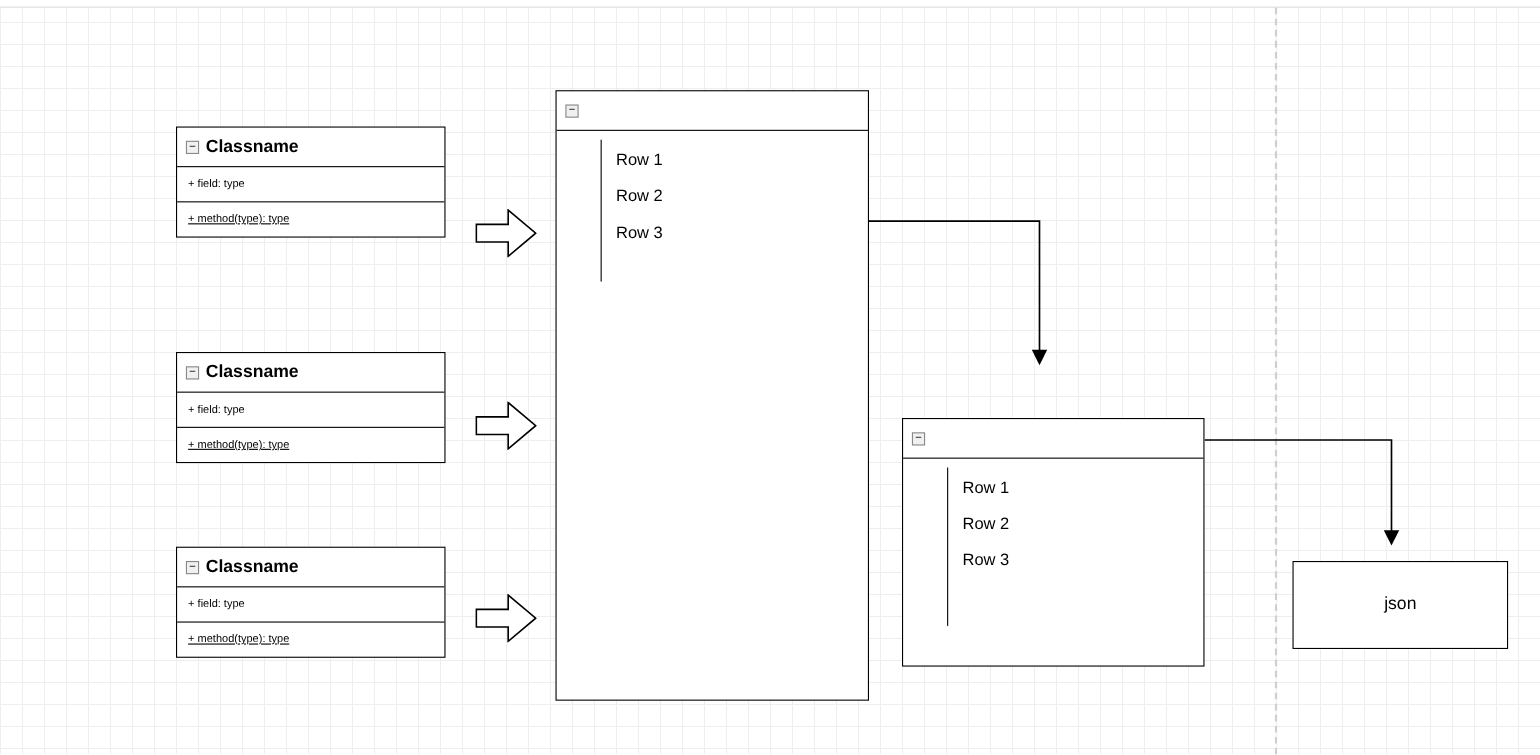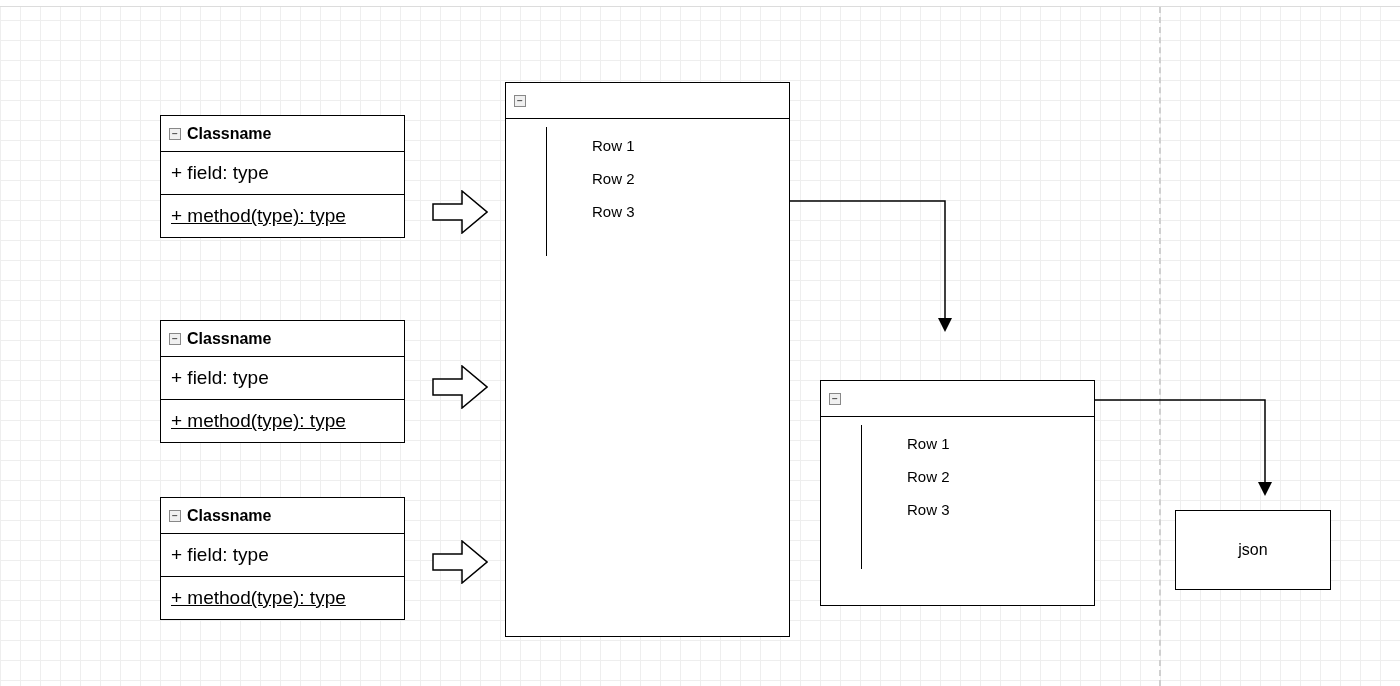--- a/index.html
+++ b/index.html
@@ -36,38 +36,38 @@
     height:36px; border-bottom:1px solid #000; padding:0 8px;
     font-weight:bold; font-size:16px; justify-content:flex-start;
   }
   .uml-head .title { flex:1; text-align:left; }
   .collapse-icon {
     width:12px; height:12px; border:1px solid #888; background:#f0f0f0;
     display:flex; align-items:center; justify-content:center;
     font-size:10px; line-height:1; color:#555; font-weight:bold;
   }
   .uml-row {
-    border-bottom:1px solid #000; padding:10px 10px; font-size:19px;
+    border-bottom:1px solid #000; padding:10px 10px; font-size:10px;
   }
   .uml-row:last-child { border-bottom:none;text-decoration:underline; }
 
   
   .array { border:1px solid #000; background:#fff; }
   .array-head {
     display:flex; align-items:center; gap:6px;
     height:36px; border-bottom:1px solid #000; padding:0 8px;
     font-weight:bold; font-size:16px;
   }
   .array-head .title { flex:1; text-align:center; }
   .array-body { position:relative; padding:10px 0 10px 54px; }
   .array-body::before {
     content:""; position:absolute; left:40px; top:8px; bottom:8px;
     border-left:1px solid #000;
   }
-  .array-row { font-size:15px; padding:8px 0;margin-left:32px; }
+  .array-row { font-size:15px; padding:8px 0; }
 
   
   .json-box {
     border:1px solid #000; background:#fff;
     display:flex; align-items:center; justify-content:center;
     font-size:16px;
   }
 
   
   .block-arrow svg { display:block; }
@@ -152,15 +152,15 @@
   </div>
 </div>
 
 <div class="shape line-arrow" style="left:1095px; top:395px;">
   <svg width="185" height="110">
     <path d="M0 5 H170 V95" fill="none" stroke="#000" stroke-width="1.5"></path>
     <path d="M163 87 L170 101 L177 87 Z" fill="#000"></path>
   </svg>
 </div>
 
-<div class="shape json-box" style="left:1175px; top:510px; width:156px; height:80px;">
+<div class="shape json-box" style="left:1175px; top:510px; width:196px; height:80px;">
   <span>json</span>
 </div>
 
 </body></html>

